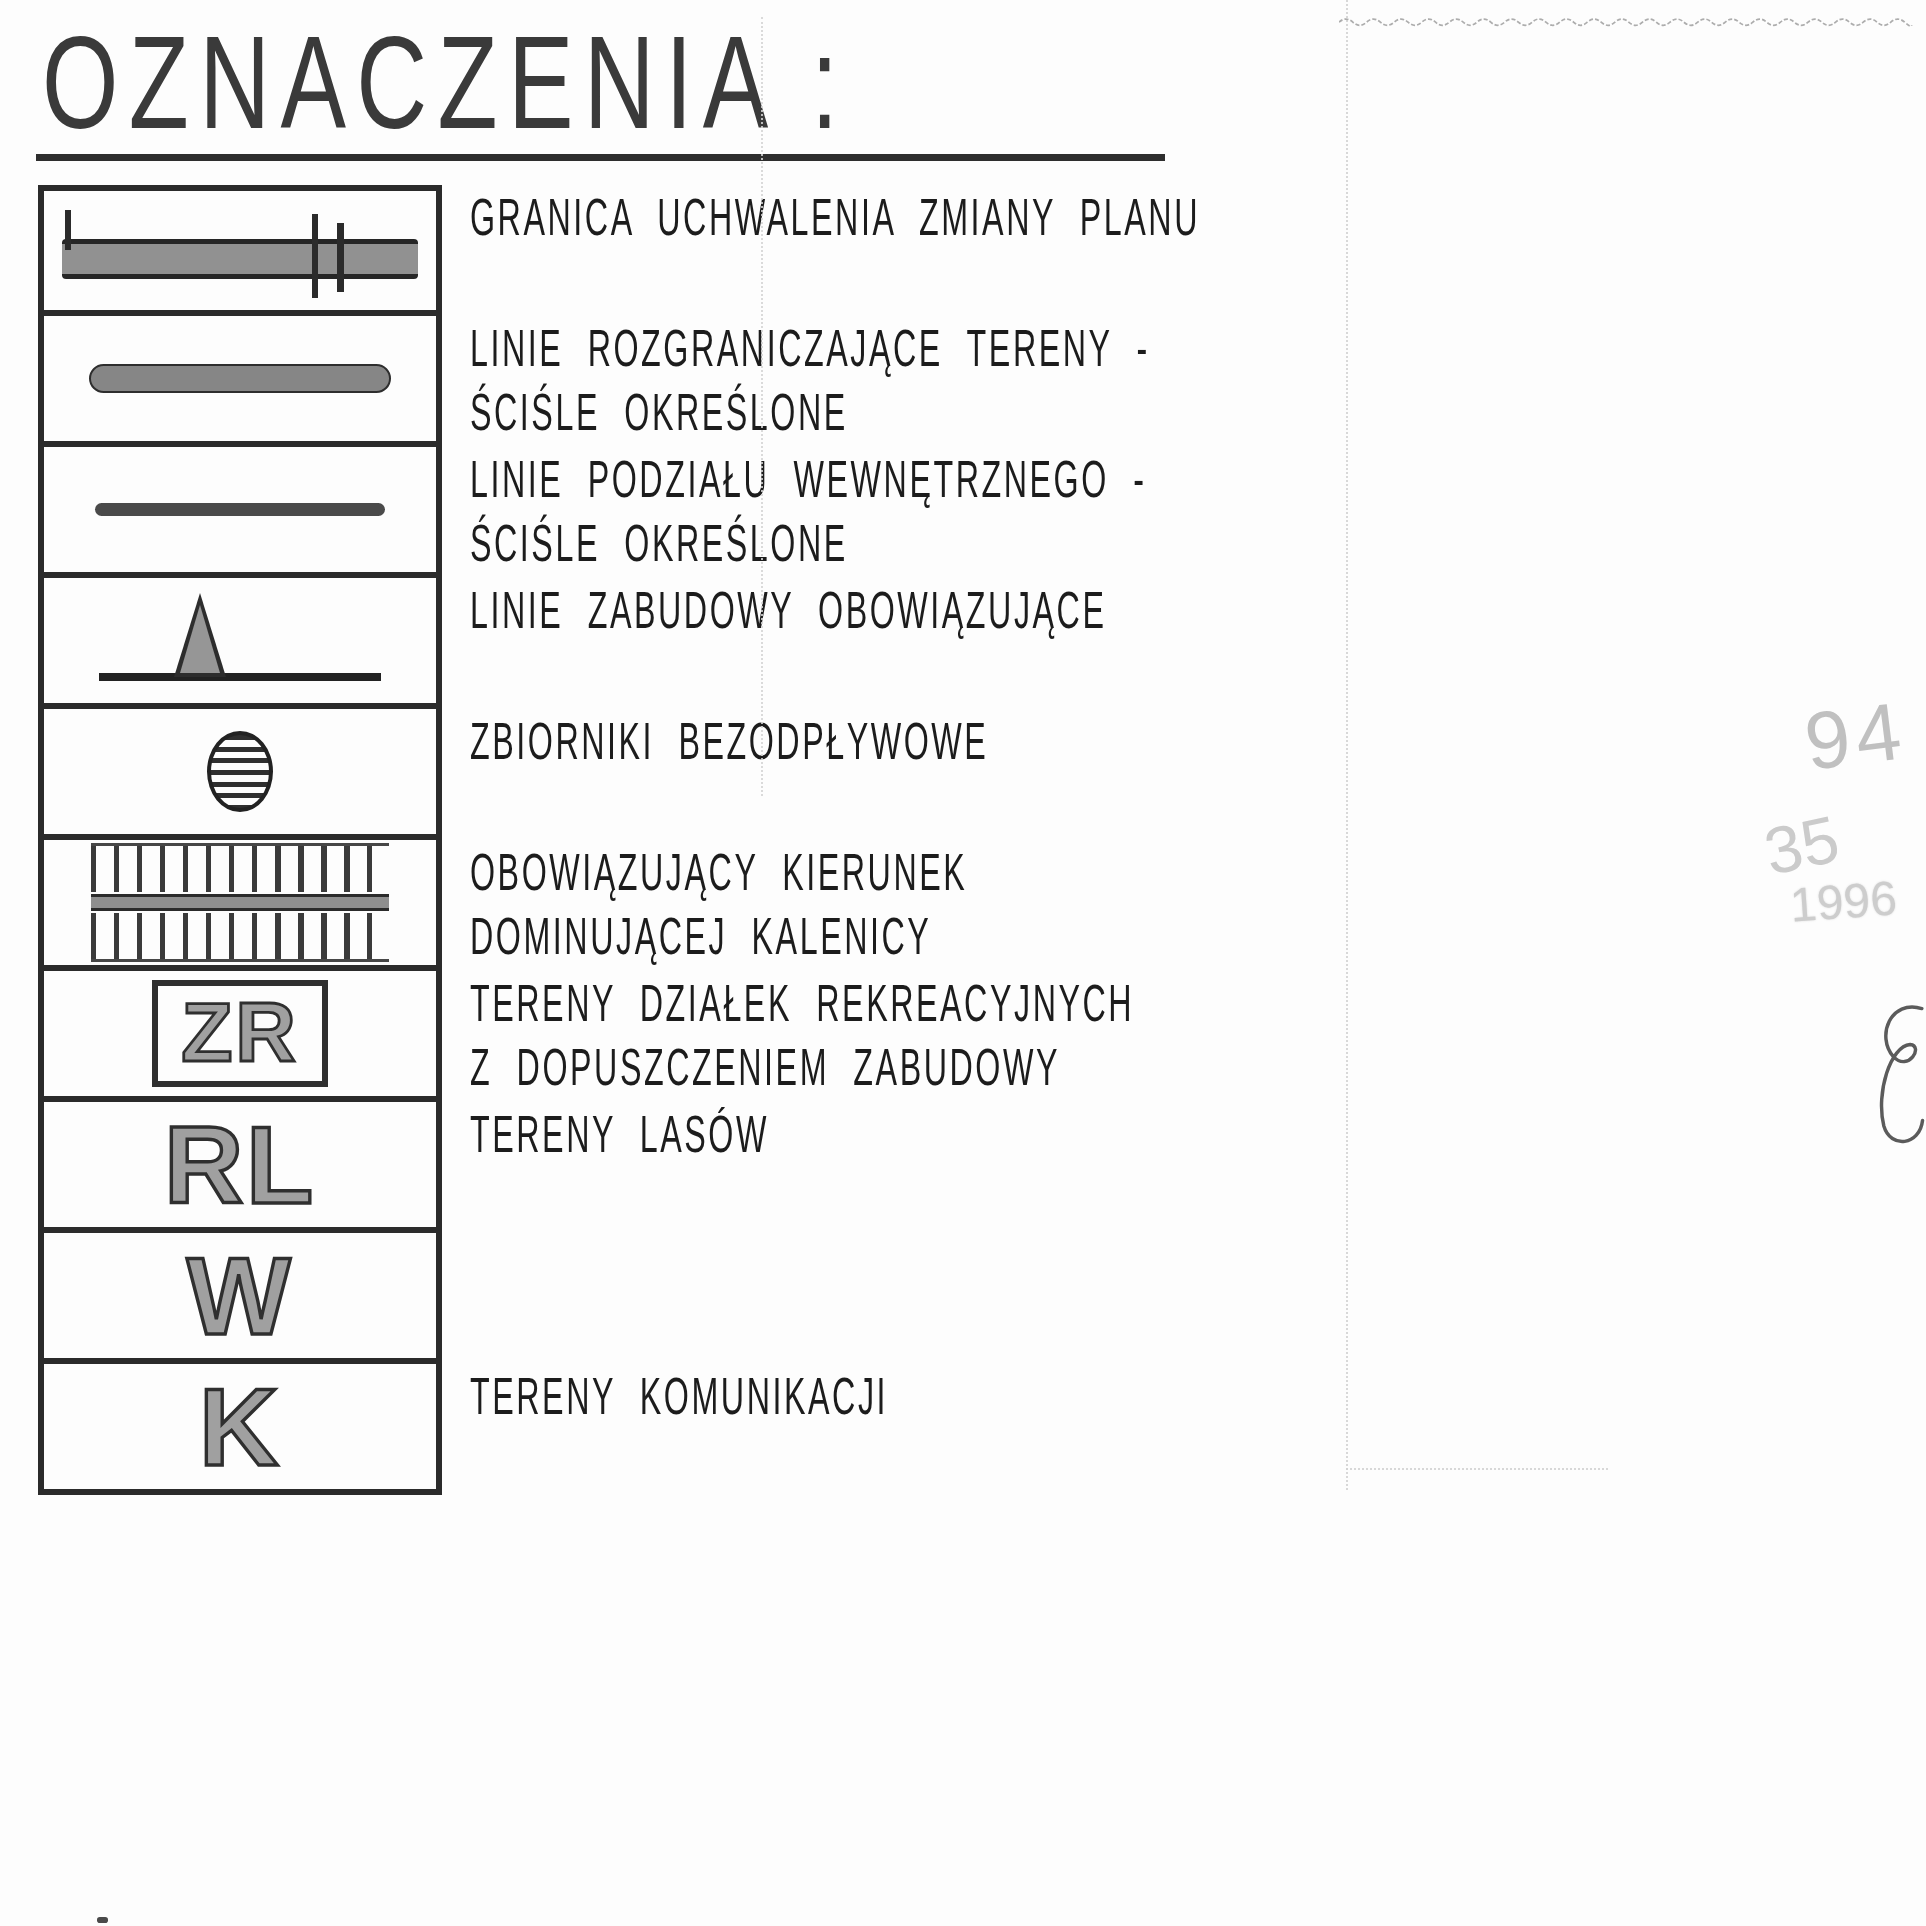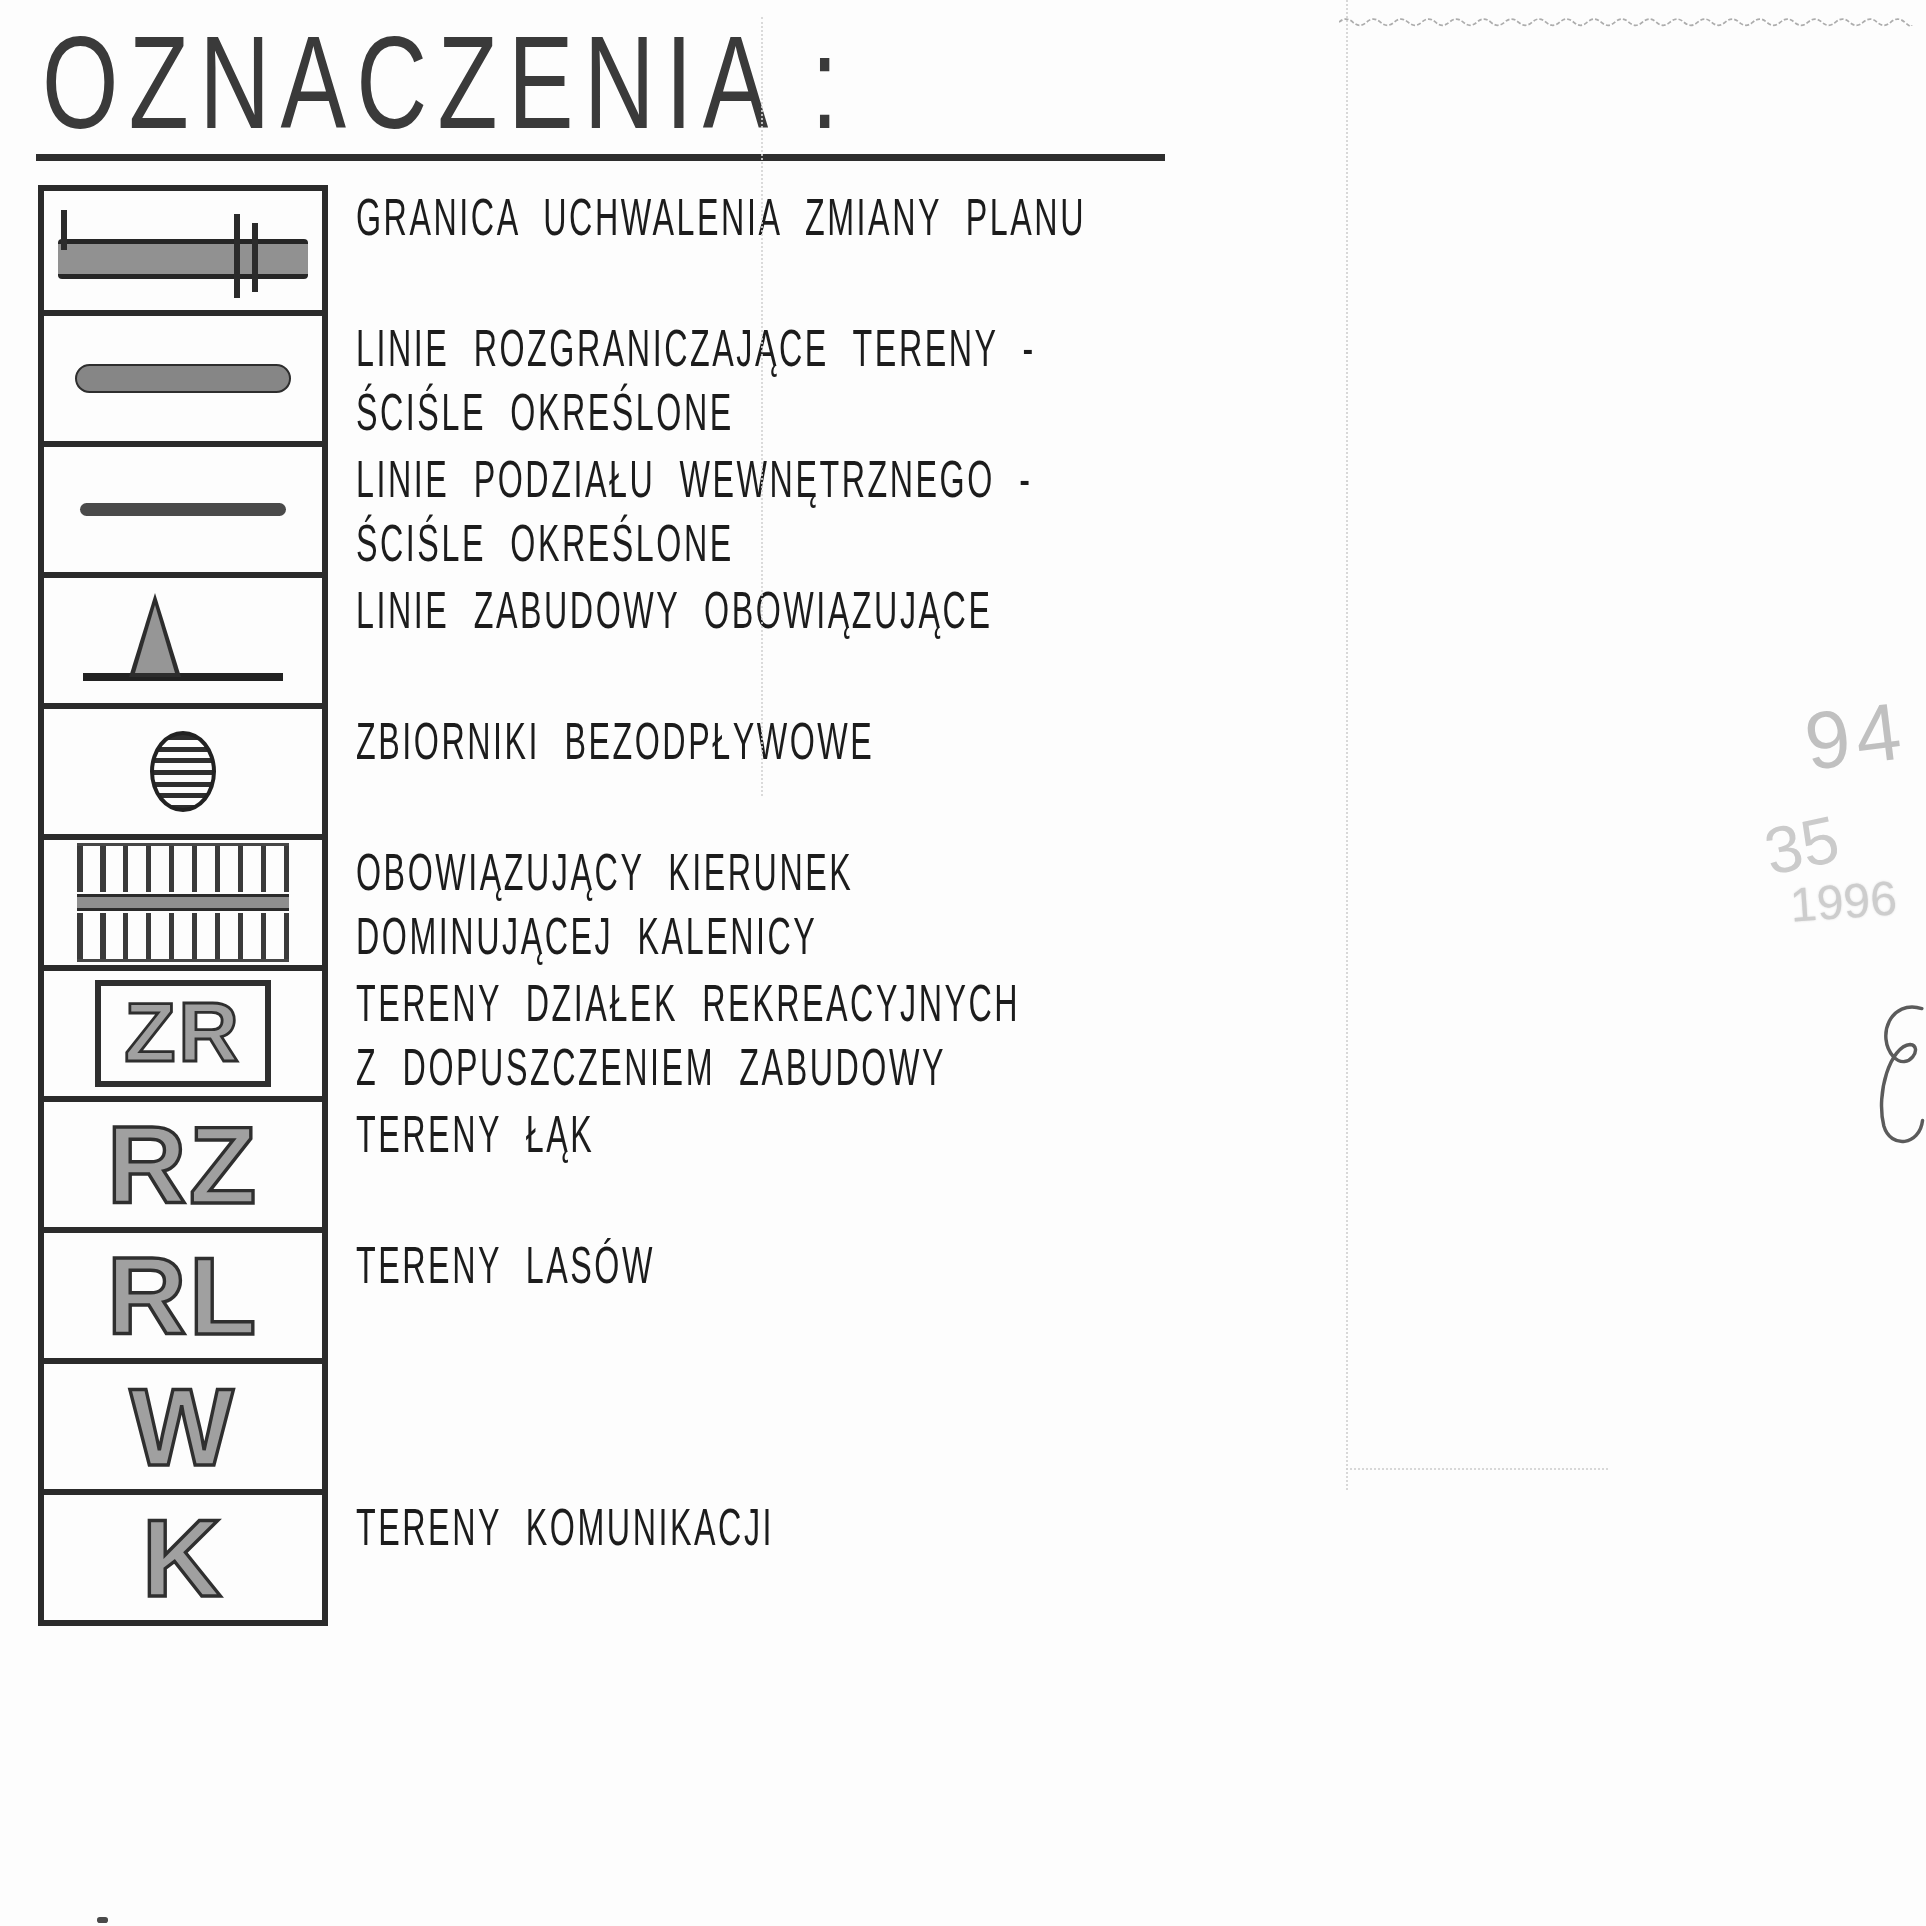--- a/index.html
+++ b/index.html
@@ -14,21 +14,21 @@
   }
   #title-text{
     font-size:131px;line-height:114px;font-weight:400;color:#3a3a3a;
     letter-spacing:13.8px;white-space:nowrap;display:inline-block;
     transform:scaleX(0.75);transform-origin:left center;
   }
   
   #legend{position:absolute;left:38px;top:185px;}
   .legend-row{display:flex;height:131px;}
   .sym-cell{
-    width:290px;flex:none;box-sizing:border-box;
+    width:404px;flex:none;box-sizing:border-box;
     border-left:6.2px solid #2b2b2b;border-right:6.2px solid #2b2b2b;border-bottom:6.2px solid #2b2b2b;
     display:flex;align-items:center;justify-content:center;overflow:hidden;position:relative;
   }
   .legend-row:first-child .sym-cell{border-top:6.2px solid #2b2b2b;}
   .label-cell{
     flex:1;display:flex;flex-direction:column;justify-content:flex-start;padding-left:27.6px;
   }
   .label-line{
     font-size:52px;line-height:64px;letter-spacing:4.1px;word-spacing:20.7px;color:#1c1c1c;
     white-space:nowrap;transform:scaleX(0.62);transform-origin:left center;
@@ -166,28 +166,20 @@
         <div class="sym-cell">
           <div class="zr-box"><span class="code">ZR</span></div>
         </div>
         <div class="label-cell">
           <div class="label-line">TERENY DZIAŁEK REKREACYJNYCH</div>
           <div class="label-line">Z DOPUSZCZENIEM ZABUDOWY</div>
         </div>
       </div>
       <div class="legend-row">
         <div class="sym-cell">
-          <span class="code code-plain">RZ</span>
-        </div>
-        <div class="label-cell">
-          <div class="label-line">TERENY ŁĄK</div>
-        </div>
-      </div>
-      <div class="legend-row">
-        <div class="sym-cell">
           <span class="code code-plain">RL</span>
         </div>
         <div class="label-cell">
           <div class="label-line">TERENY LASÓW</div>
         </div>
       </div>
       <div class="legend-row">
         <div class="sym-cell">
           <span class="code code-plain">W</span>
         </div>

